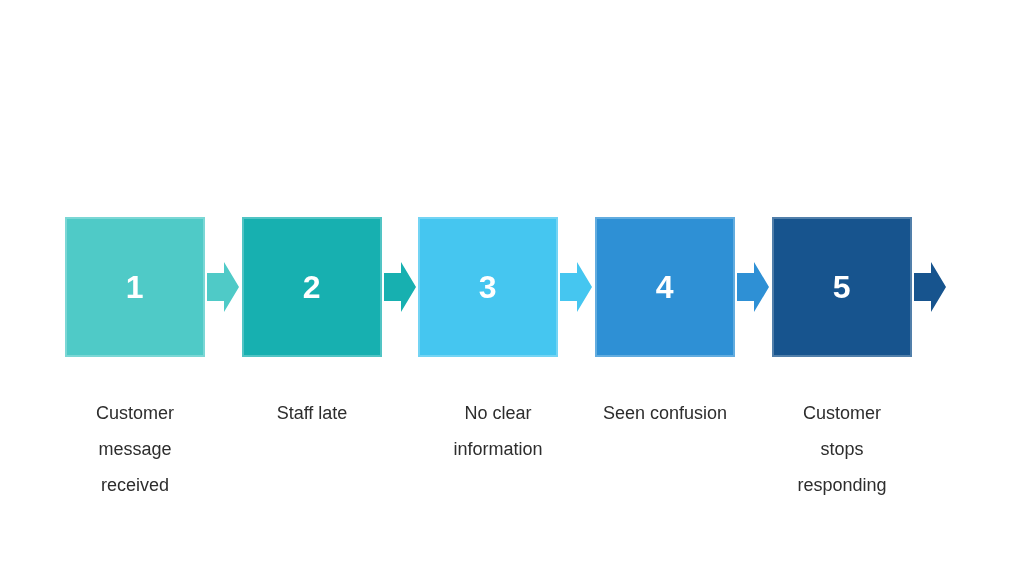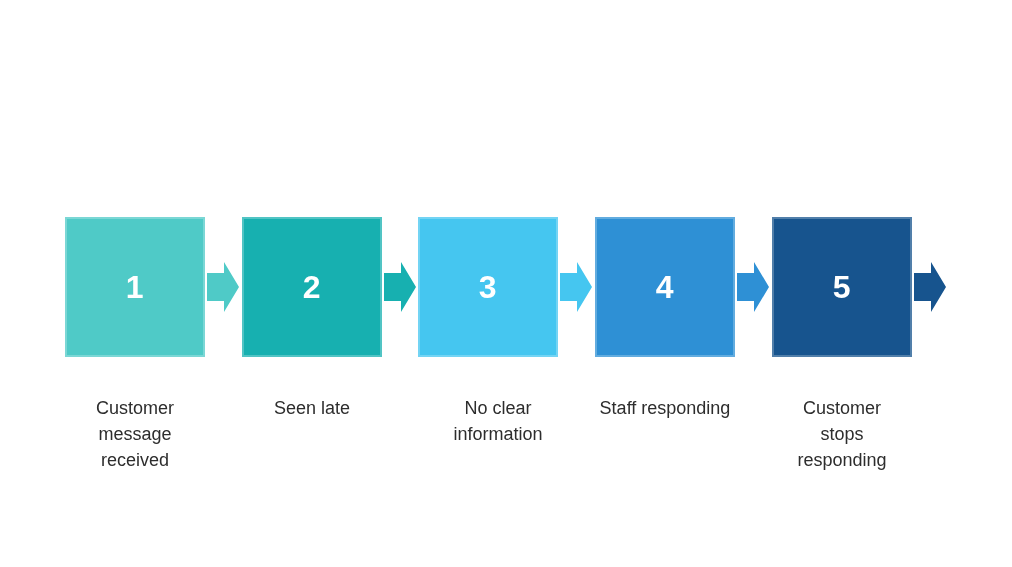--- a/index.html
+++ b/index.html
@@ -32,21 +32,21 @@
     width: 32px;
     height: 50px;
   }
   .arrow svg { display: block; width: 100%; height: 100%; }
   .label {
     position: absolute;
     top: 395px;
     width: 176px;
     text-align: center;
     font-size: 18px;
-    line-height: 26px;
+    line-height: 36px;
     white-space: pre-line;
   }
 </style>
 </head>
 <body>
 
 <div class="stage" style="background: rgb(255, 255, 255);">
 
   <div class="square" style="left: 65px; background: rgb(79, 202, 199);">
     <span class="num" style="color: rgb(255, 255, 255);">1</span>
@@ -61,42 +61,42 @@
 received</div>
 
   <div class="square" style="left: 242px; background: rgb(23, 176, 176);">
     <span class="num" style="color: rgb(255, 255, 255);">2</span>
   </div>
   <div class="arrow" style="left: 384px; color: rgb(23, 176, 176);">
     <svg viewBox="0 0 32 50" xmlns="http://www.w3.org/2000/svg">
         <polygon points="0,11 17,11 17,0 32,25 17,50 17,39 0,39" fill="currentColor"></polygon>
       </svg>
   </div>
-  <div class="label" style="left: 224px; color: rgb(45, 45, 45);">Seen late</div>
+  <div class="label" style="left: 224px; color: rgb(45, 45, 45);">Staff late</div>
 
   <div class="square" style="left: 418px; background: rgb(69, 198, 240);">
     <span class="num" style="color: rgb(255, 255, 255);">3</span>
   </div>
   <div class="arrow" style="left: 560px; color: rgb(69, 198, 240);">
     <svg viewBox="0 0 32 50" xmlns="http://www.w3.org/2000/svg">
         <polygon points="0,11 17,11 17,0 32,25 17,50 17,39 0,39" fill="currentColor"></polygon>
       </svg>
   </div>
   <div class="label" style="left: 410px; color: rgb(45, 45, 45);">No clear
 information</div>
 
   <div class="square" style="left: 595px; background: rgb(46, 144, 213);">
     <span class="num" style="color: rgb(255, 255, 255);">4</span>
   </div>
   <div class="arrow" style="left: 737px; color: rgb(46, 144, 213);">
     <svg viewBox="0 0 32 50" xmlns="http://www.w3.org/2000/svg">
         <polygon points="0,11 17,11 17,0 32,25 17,50 17,39 0,39" fill="currentColor"></polygon>
       </svg>
   </div>
-  <div class="label" style="left: 577px; color: rgb(45, 45, 45);">Staff responding</div>
+  <div class="label" style="left: 577px; color: rgb(45, 45, 45);">Seen confusion</div>
 
   <div class="square" style="left: 772px; background: rgb(23, 84, 142);">
     <span class="num" style="color: rgb(255, 255, 255);">5</span>
   </div>
   <div class="arrow" style="left: 914px; color: rgb(23, 84, 142);">
     <svg viewBox="0 0 32 50" xmlns="http://www.w3.org/2000/svg">
         <polygon points="0,11 17,11 17,0 32,25 17,50 17,39 0,39" fill="currentColor"></polygon>
       </svg>
   </div>
   <div class="label" style="left: 754px; color: rgb(45, 45, 45);">Customer

